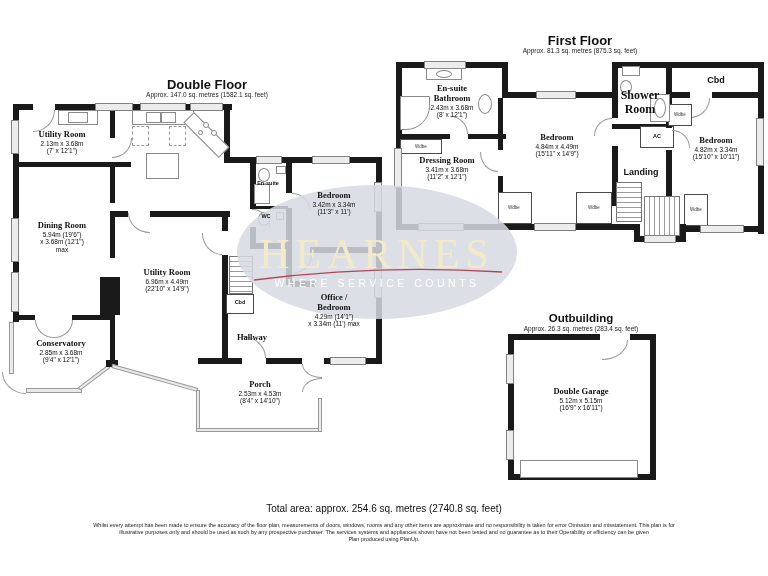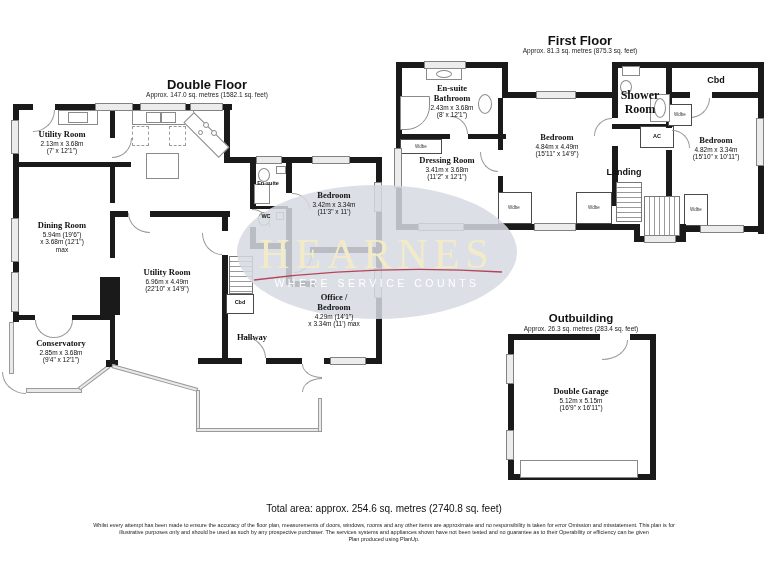--- a/index.html
+++ b/index.html
@@ -228,20 +228,25 @@
   <div class="rl" style="left:334px;top:203px;width:70px">
     <div class="rn">Bedroom</div>
     <div class="rd">3.42m x 3.34m</div>
     <div class="rd">(11'3" x 11')</div>
   </div>
   <div class="rl" style="left:334px;top:310px;width:60px">
     <div class="rn">Office / Bedroom</div>
     <div class="rd">4.29m (14'1")</div>
     <div class="rd">x 3.34m (11') max</div>
   </div>
+  <div class="rl" style="left:260px;top:392px;width:90px">
+    <div class="rn">Porch</div>
+    <div class="rd">2.53m x 4.53m</div>
+    <div class="rd">(8'4" x 14'10")</div>
+  </div>
   <div class="rl" style="left:252px;top:338px;width:50px">
     <div class="rn">Hallway</div>
   </div>
   <div class="sl" style="left:268px;top:184px">En-suite</div>
   <div class="sl" style="left:266px;top:217px">WC</div>
   <div class="sl" style="left:240px;top:303px">Cbd</div>
 
   <div class="rl" style="left:452px;top:101px;width:62px">
     <div class="rn">En-suite Bathroom</div>
     <div class="rd">2.43m x 3.68m</div>
@@ -258,21 +263,21 @@
     <div class="rd">(15'11" x 14'9")</div>
   </div>
   <div class="rl" style="left:716px;top:148px;width:80px">
     <div class="rn">Bedroom</div>
     <div class="rd">4.82m x 3.34m</div>
     <div class="rd">(15'10" x 10'11")</div>
   </div>
   <div class="rl" style="left:640px;top:103px;width:40px">
     <div class="rn" style="font-size:12px">Shower Room</div>
   </div>
-  <div class="sl lg" style="left:624px;top:172px">Landing</div>
+  <div class="sl lg" style="left:641px;top:172px">Landing</div>
   <div class="sl" style="left:657px;top:137px">AC</div>
   <div class="sl lg" style="left:716px;top:80px">Cbd</div>
   <div class="sl xs" style="left:421px;top:147px">Wdbe</div>
   <div class="sl xs" style="left:514px;top:208px">Wdbe</div>
   <div class="sl xs" style="left:594px;top:208px">Wdbe</div>
   <div class="sl xs" style="left:680px;top:115px">Wdbe</div>
   <div class="sl xs" style="left:696px;top:210px">Wdbe</div>
 
   <div class="rl" style="left:581px;top:399px;width:70px">
     <div class="rn">Double Garage</div>

